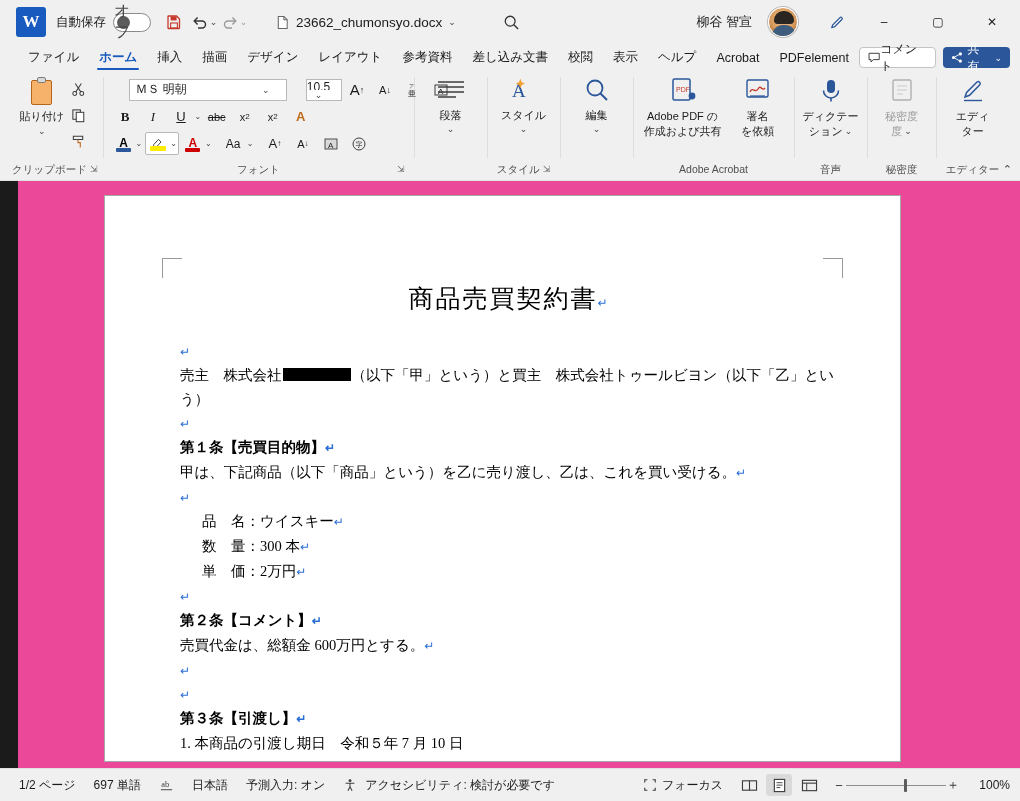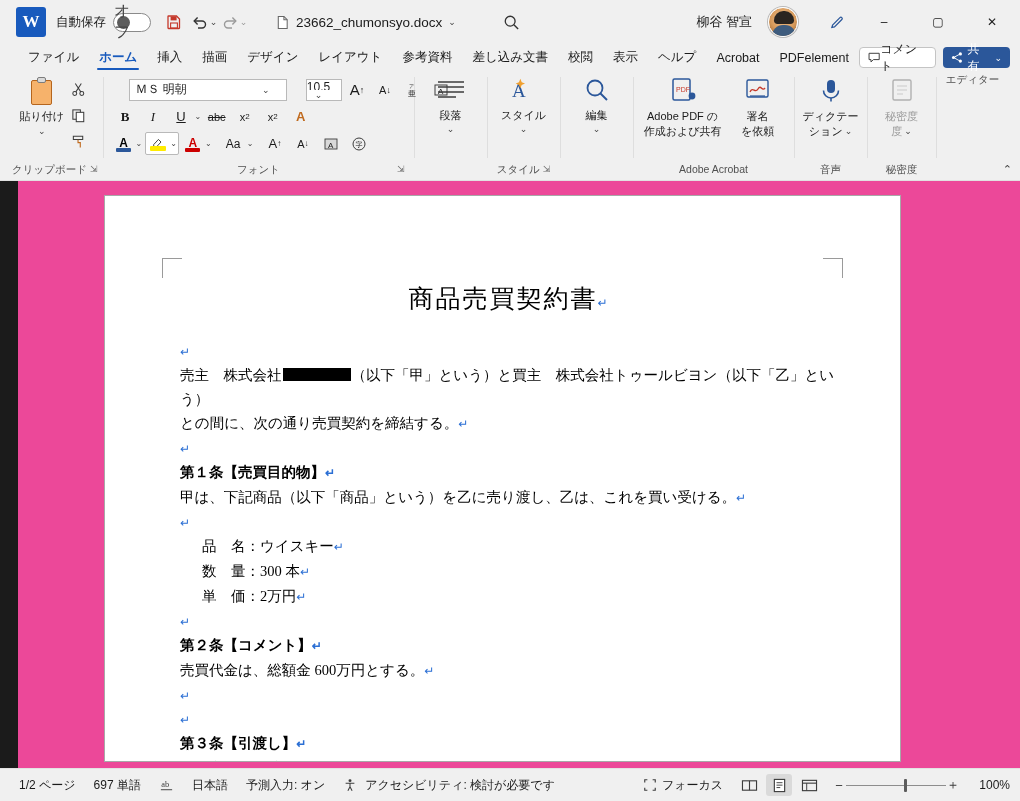--- a/index.html
+++ b/index.html
@@ -593,20 +593,32 @@
               <span class="caret-sm">⌄</span>
             </span>
         </div>
       </div>
       <div class="grp-label">秘密度</div>
     </div>
 
     <div class="grp-sep"></div>
 
     <div class="grp" style="width:62px;">
+      <div class="grp-body">
+        <div class="bigbtn">
+          <span class="gl">
+            <svg width="26" height="27" viewBox="0 0 26 27">
+                <path d="M5 20l1.6-4.6L17 5a2 2 0 0 1 2.8 2.8L9.5 18.3 5 20z" fill="none" stroke="#2b579a" stroke-width="1.5"></path>
+                <path d="M4 23.5h18" stroke="#2b579a" stroke-width="1.4"></path>
+              </svg>
+          </span>
+          <span>エディ</span>
+          <span>ター</span>
+        </div>
+      </div>
       <div class="grp-label">エディター</div>
     </div>
 
     <div class="ribbon-collapse">⌃</div>
   </div>
 
   <div class="docarea">
     <div class="leftstrip"></div>
 
     <div class="page">
@@ -615,21 +627,20 @@
 
       <div class="doc-content">
         <div class="doc-title-line">
           <span>商品売買契約書</span><span class="pil">↵</span>
         </div>
 
         <p class="p blank"><span class="pil">↵</span></p>
 
         <p class="p"><span>売主　株式会社</span><span class="redact"></span><span>（以下「甲」という）と買主　株式会社トゥールビヨン（以下「乙」という）</span></p>
 
-        <p class="p"><span>との間に、次の通り売買契約を締結する。</span><span class="pil">↵</span></p>
 
         <p class="p blank"><span class="pil">↵</span></p>
 
         <p class="p bold"><span>第１条【売買目的物】</span><span class="pil">↵</span></p>
 
         <p class="p"><span>甲は、下記商品（以下「商品」という）を乙に売り渡し、乙は、これを買い受ける。</span><span class="pil">↵</span></p>
 
         <p class="p blank"><span class="pil">↵</span></p>
 
         <p class="p indent"><span>品　名：ウイスキー</span><span class="pil">↵</span></p>

